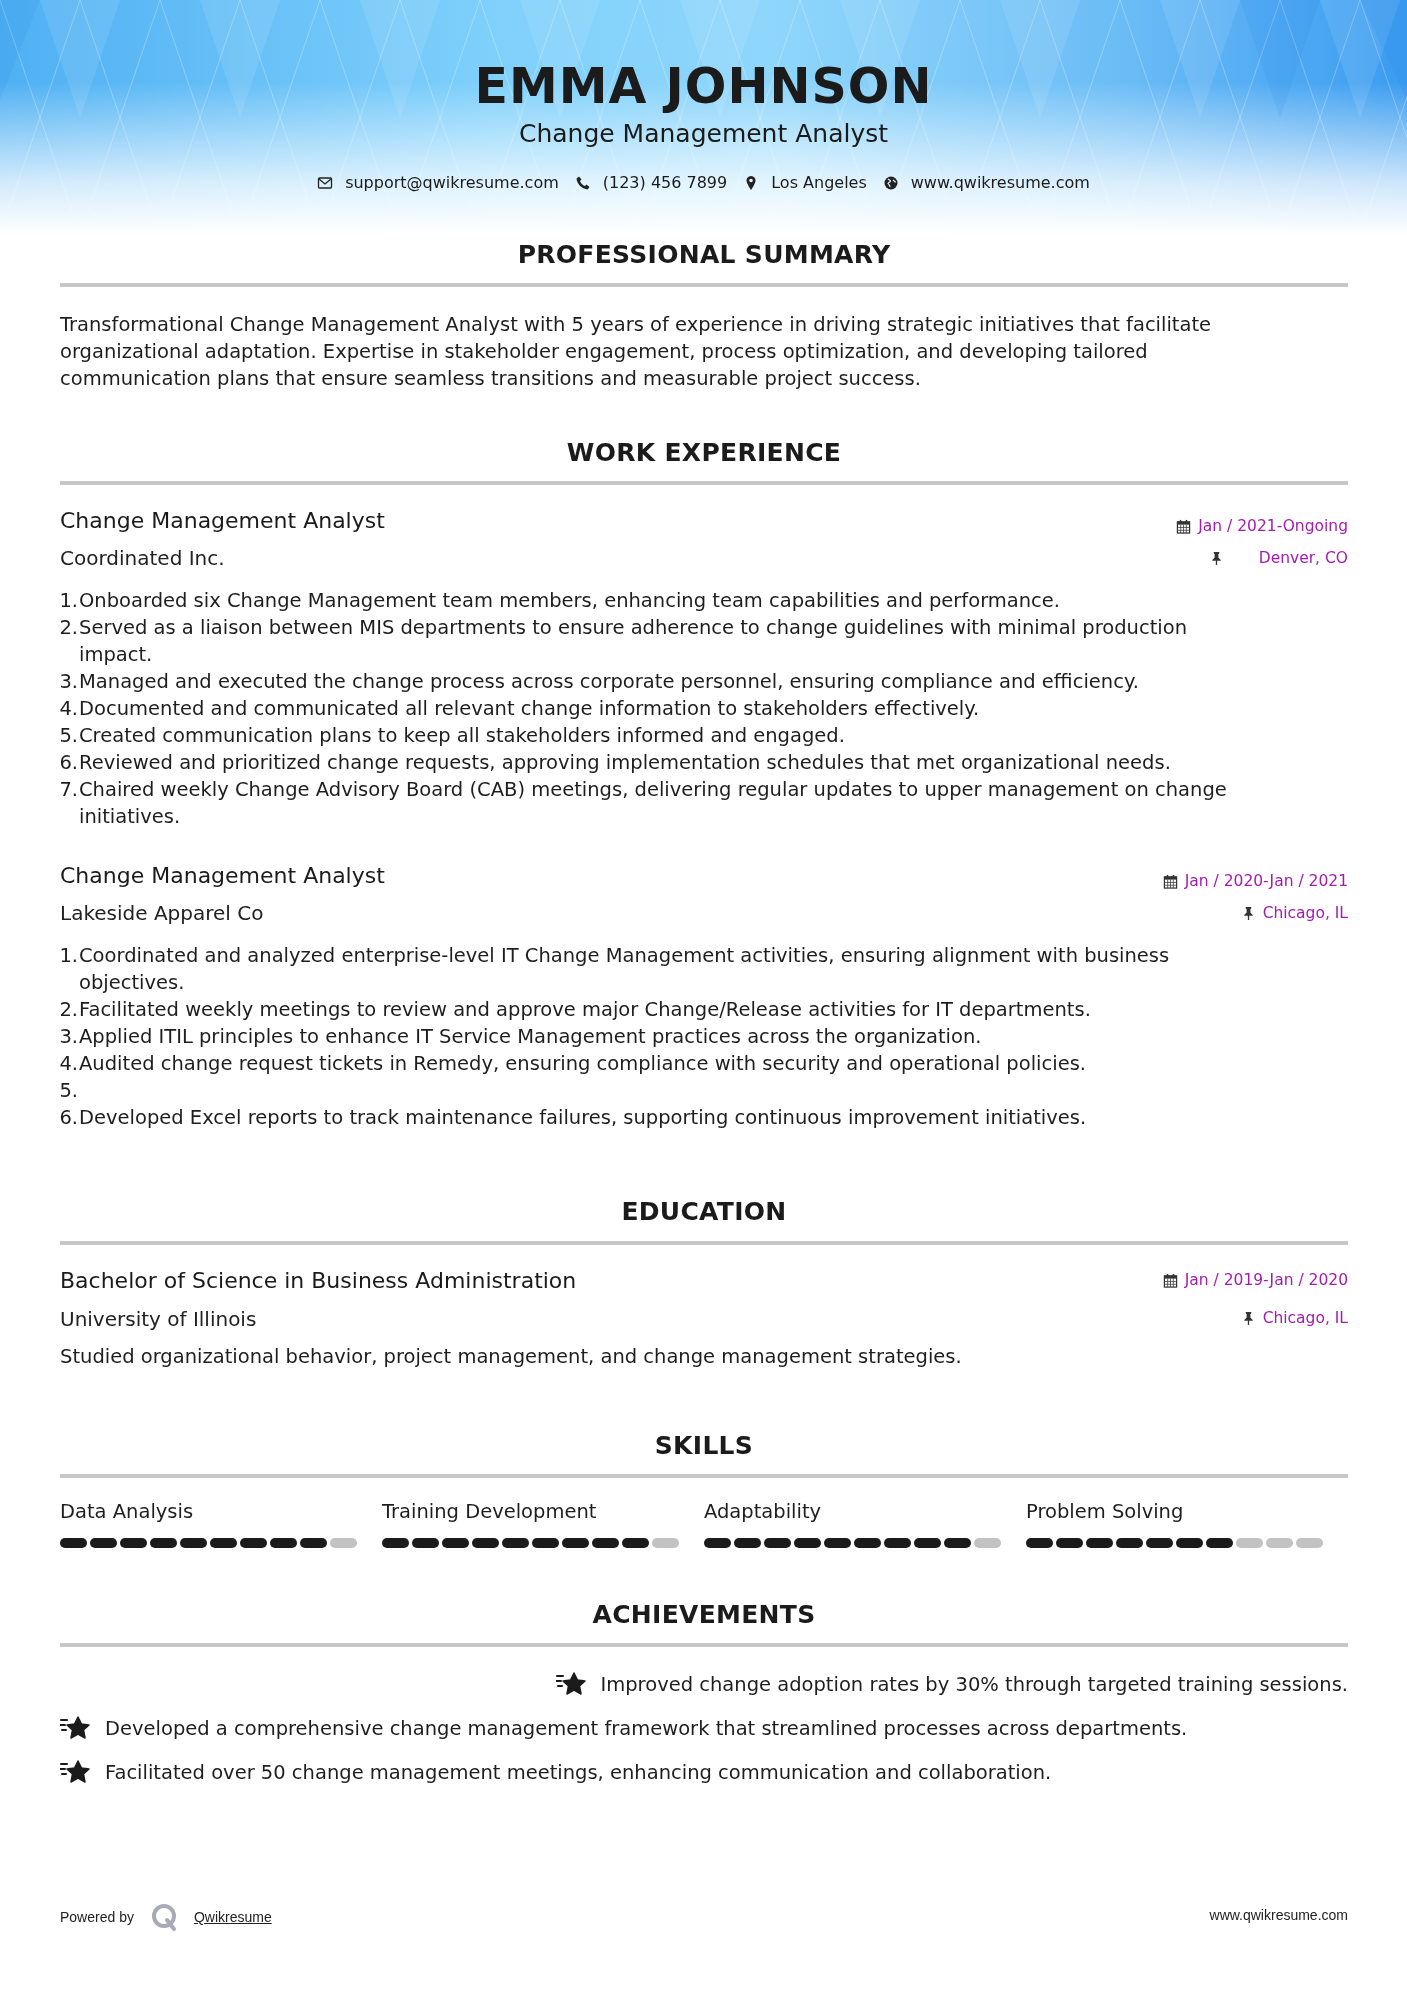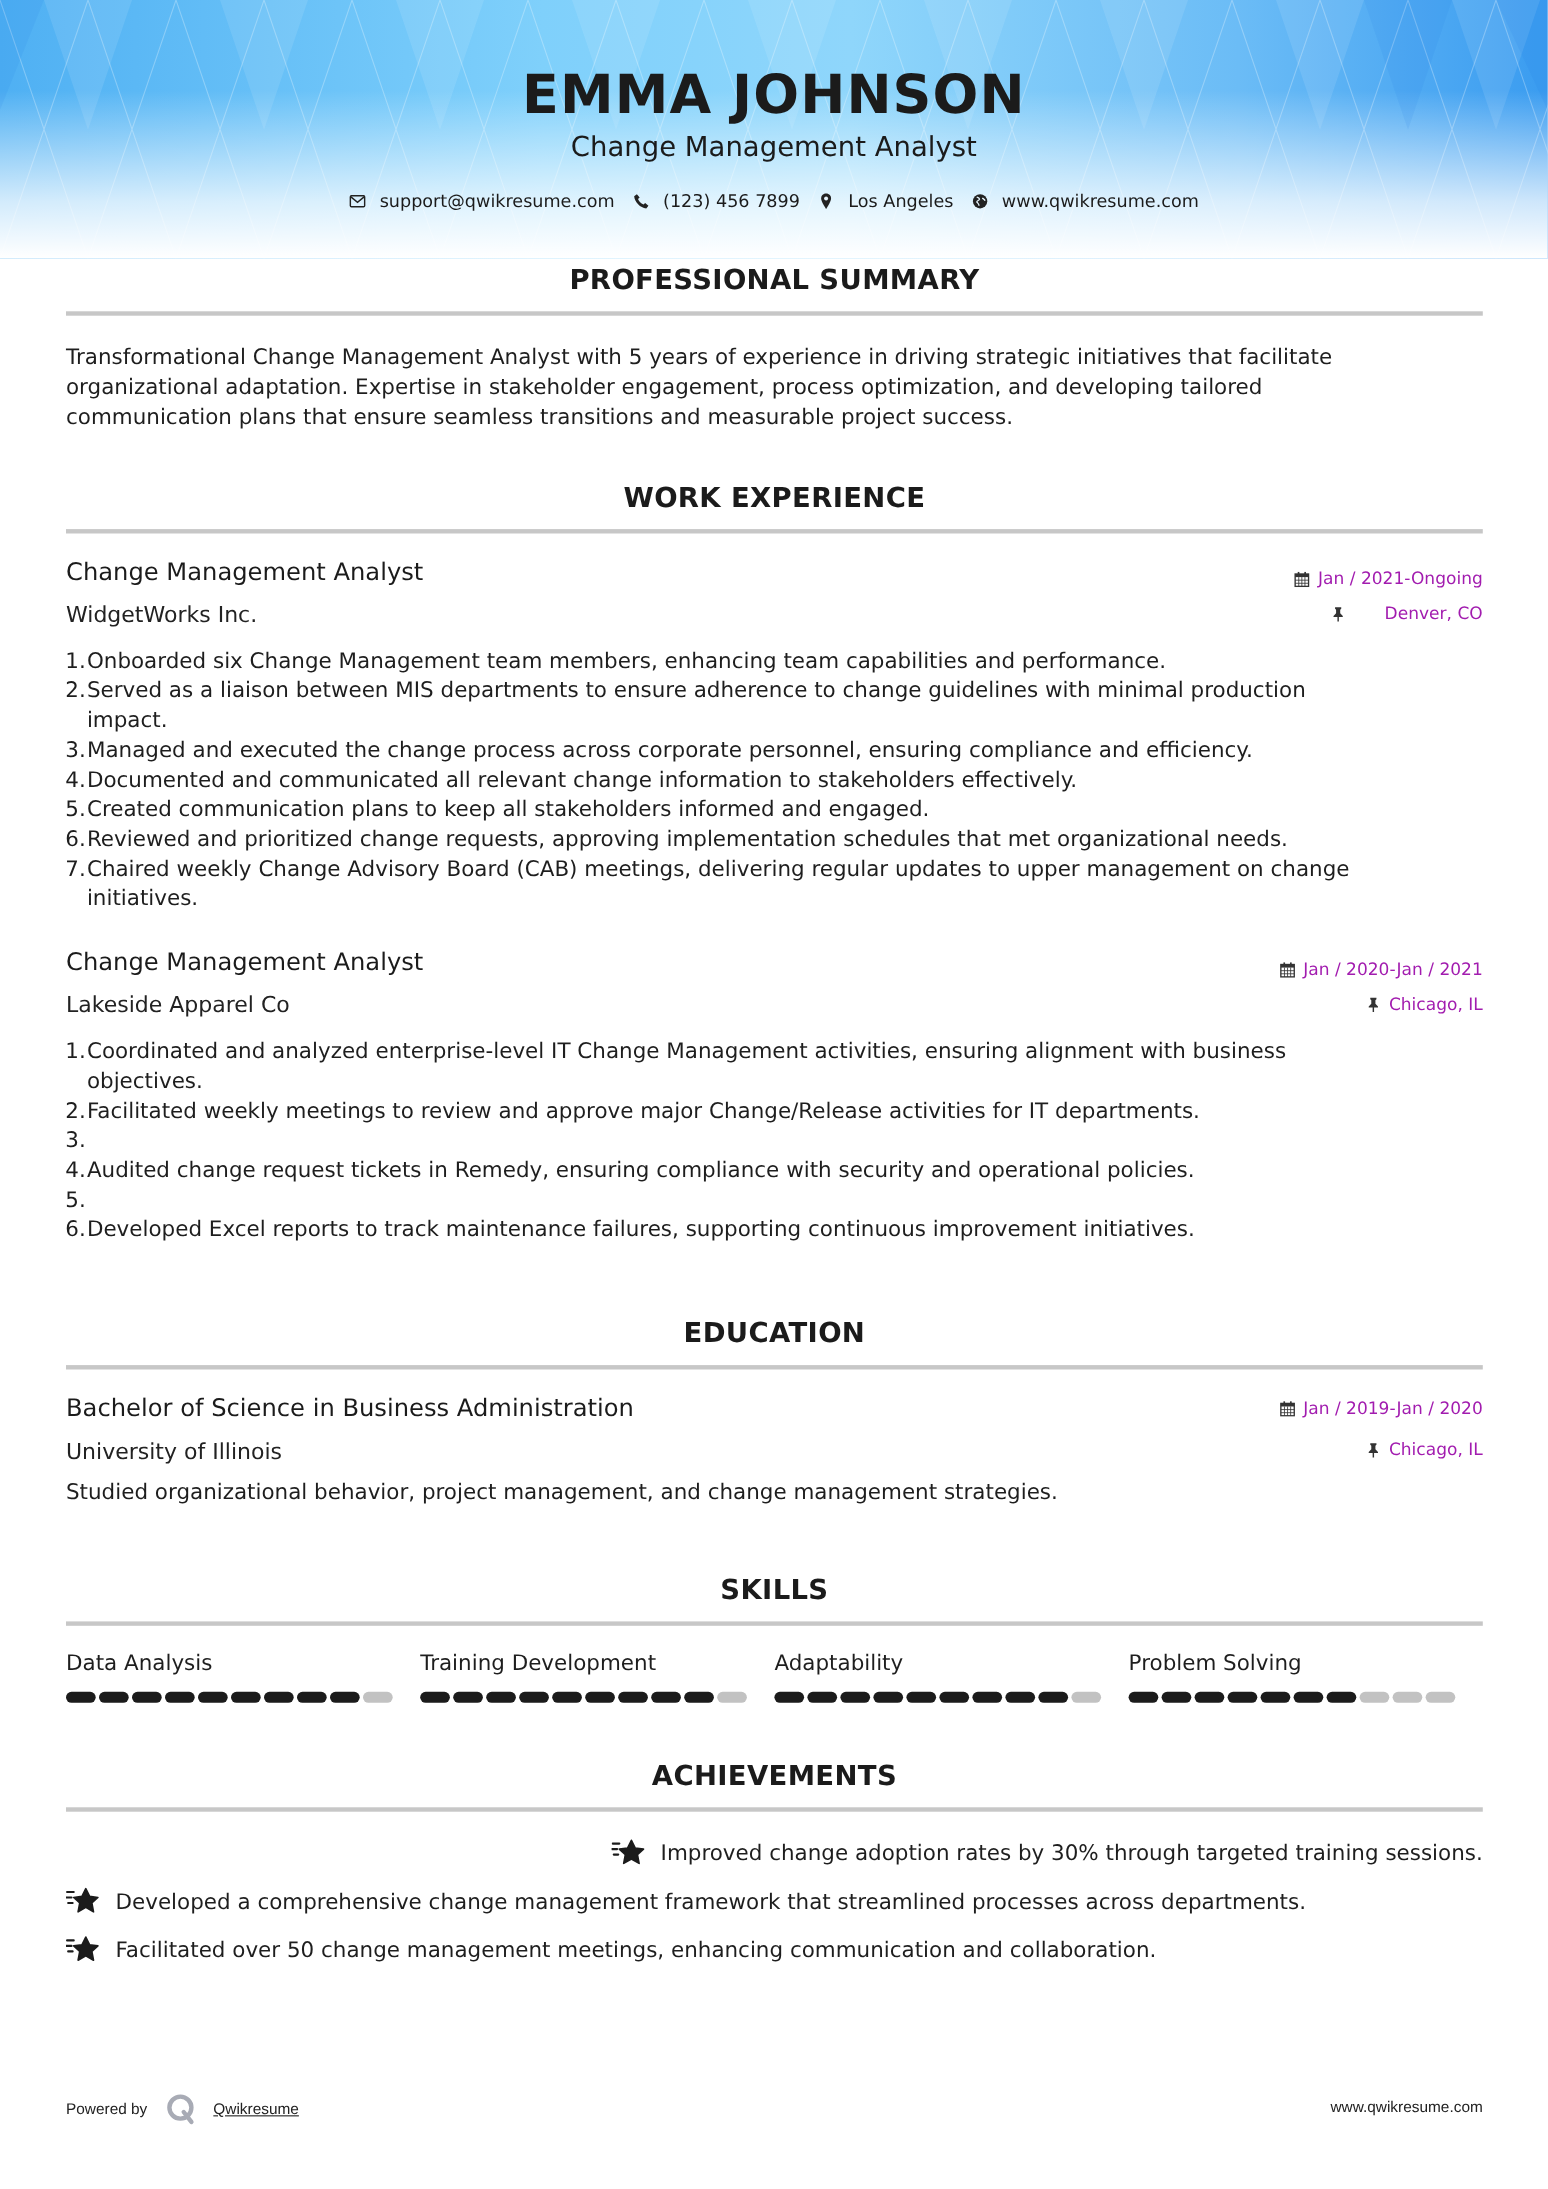--- a/index.html
+++ b/index.html
@@ -139,21 +139,21 @@
 <div class="meta" style="top:517px;">
   <svg viewBox="0 0 16 16">
       <rect x="1.5" y="3" width="13" height="12" fill="none" stroke="#333" stroke-width="1.3"></rect>
       <rect x="1.5" y="3" width="13" height="3" fill="#333"></rect>
       <rect x="4" y="1" width="1.6" height="3" fill="#333"></rect>
       <rect x="10.4" y="1" width="1.6" height="3" fill="#333"></rect>
       <path d="M1.5 9 H14.5 M1.5 12 H14.5 M5 6 V15 M8 6 V15 M11 6 V15" stroke="#333" stroke-width="0.8"></path>
     </svg>
   <span>Jan / 2021-Ongoing</span>
 </div>
-<div class="job-company" style="top:546px;">WidgetWorks Inc.</div>
+<div class="job-company" style="top:546px;">Coordinated Inc.</div>
 <div class="meta" style="top:549px;gap:28px;">
   <svg viewBox="0 0 16 16">
       <path d="M5 1 H11 V2.5 L10 3.5 V7 L12.5 9.5 V10.5 H8.7 V15 H7.3 V10.5 H3.5 V9.5 L6 7 V3.5 L5 2.5 Z" fill="#333"></path>
     </svg>
   <span>Denver, CO</span>
 </div>
 <ol class="bullets" style="top:587px;">
   <li>
       <span class="num">1.</span>
       <span class="txt"><span>Onboarded six Change Management team members, enhancing team capabilities and performance.</span></span>
@@ -206,20 +206,21 @@
   <li>
       <span class="num">1.</span>
       <span class="txt"><span>Coordinated and analyzed enterprise-level IT Change Management activities, ensuring alignment with business</span><br><span>objectives.</span></span>
     </li>
   <li>
       <span class="num">2.</span>
       <span class="txt"><span>Facilitated weekly meetings to review and approve major Change/Release activities for IT departments.</span></span>
     </li>
   <li>
       <span class="num">3.</span>
+      <span class="txt"><span>Applied ITIL principles to enhance IT Service Management practices across the organization.</span></span>
     </li>
   <li>
       <span class="num">4.</span>
       <span class="txt"><span>Audited change request tickets in Remedy, ensuring compliance with security and operational policies.</span></span>
     </li>
   <li>
       <span class="num">5.</span>
     </li>
   <li>
       <span class="num">6.</span>

